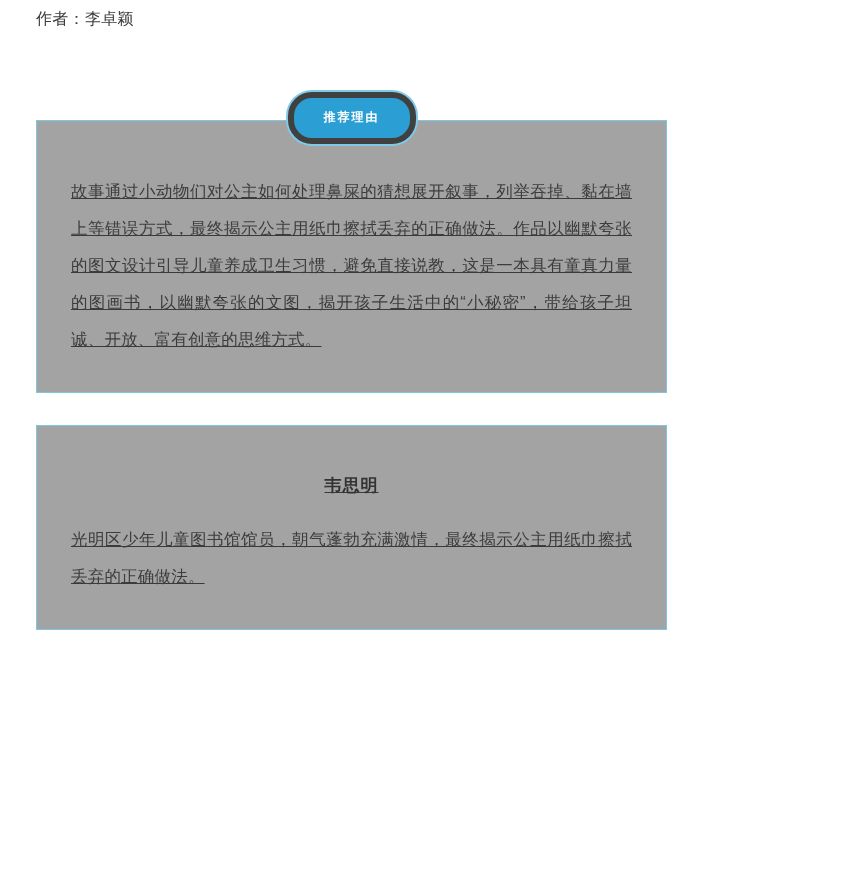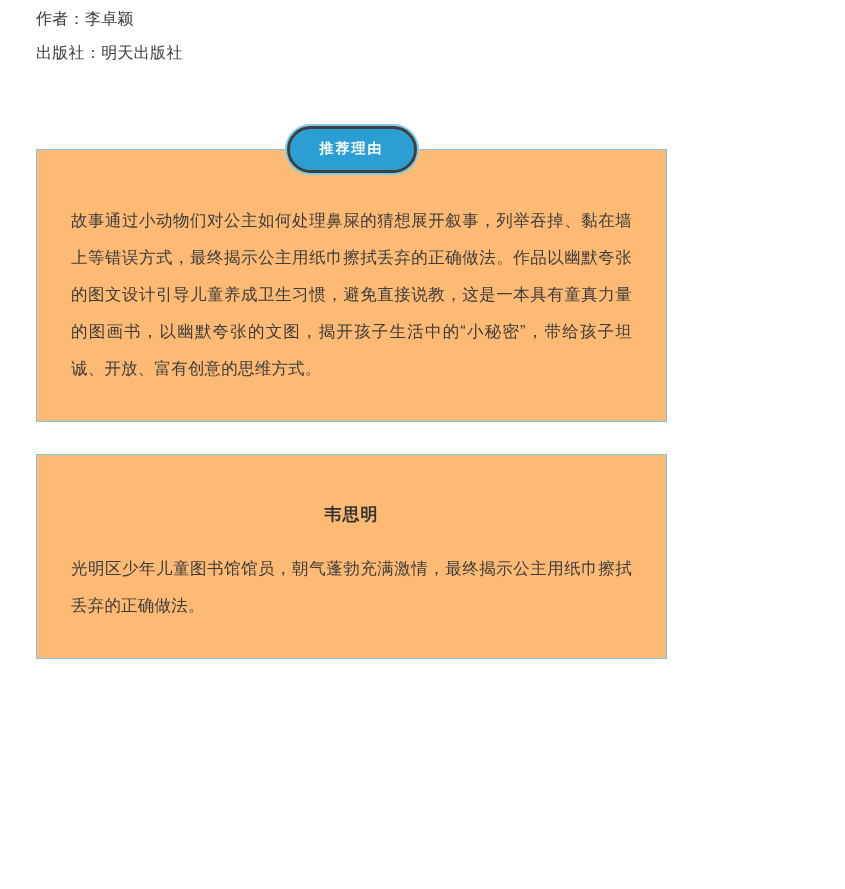--- a/index.html
+++ b/index.html
@@ -42,36 +42,37 @@
   }
   .pill-wrap {
     display: flex;
     justify-content: center;
     position: relative;
     z-index: 3;
   }
   .pill {
     background: #2b9fd4;
     color: #ffffff;
-    font-size: 14px;
+    font-size: 12px;
     font-weight: bold;
     letter-spacing: 2px;
     padding: 11px 30px 12px 30px;
     border-radius: 24px;
-    border: 3px solid #404040;
+    border: 6px solid #404040;
     box-shadow: 0 0 0 2px #7ecbe8;
     position: relative;
     top: 0;
   }
   .card {
     border: 1px solid #7ec7e4;
     margin-top: -24px;
     padding: 52px 34px 34px 34px;
     box-sizing: border-box;
-    background: #fdba74;
+    background: #a3a3a3;
+    text-decoration: underline;
   }
   .card-body {
     font-size: 16.5px;
     line-height: 37px;
     color: #3c3c3c;
     text-align: justify;
     letter-spacing: 0.2px;
   }
   .teacher-name {
     text-align: center;
@@ -85,21 +86,20 @@
     padding-top: 48px;
   }
 </style>
 </head>
 <body>
 
 <div class="page">
 
   <div class="meta-block">
     <div class="meta-line">作者：李卓颖</div>
-    <div class="meta-line">出版社：明天出版社</div>
   </div>
 
 
   <div class="section">
     <div class="pill-wrap">
       <div class="pill">推荐理由</div>
     </div>
     <div class="card">
       <div class="card-body">故事通过小动物们对公主如何处理鼻屎的猜想展开叙事，列举吞掉、黏在墙上等错误方式，最终揭示公主用纸巾擦拭丢弃的正确做法。作品以幽默夸张的图文设计引导儿童养成卫生习惯，避免直接说教，这是一本具有童真力量的图画书，以幽默夸张的文图，揭开孩子生活中的“小秘密”，带给孩子坦诚、开放、富有创意的思维方式。</div>
     </div>

